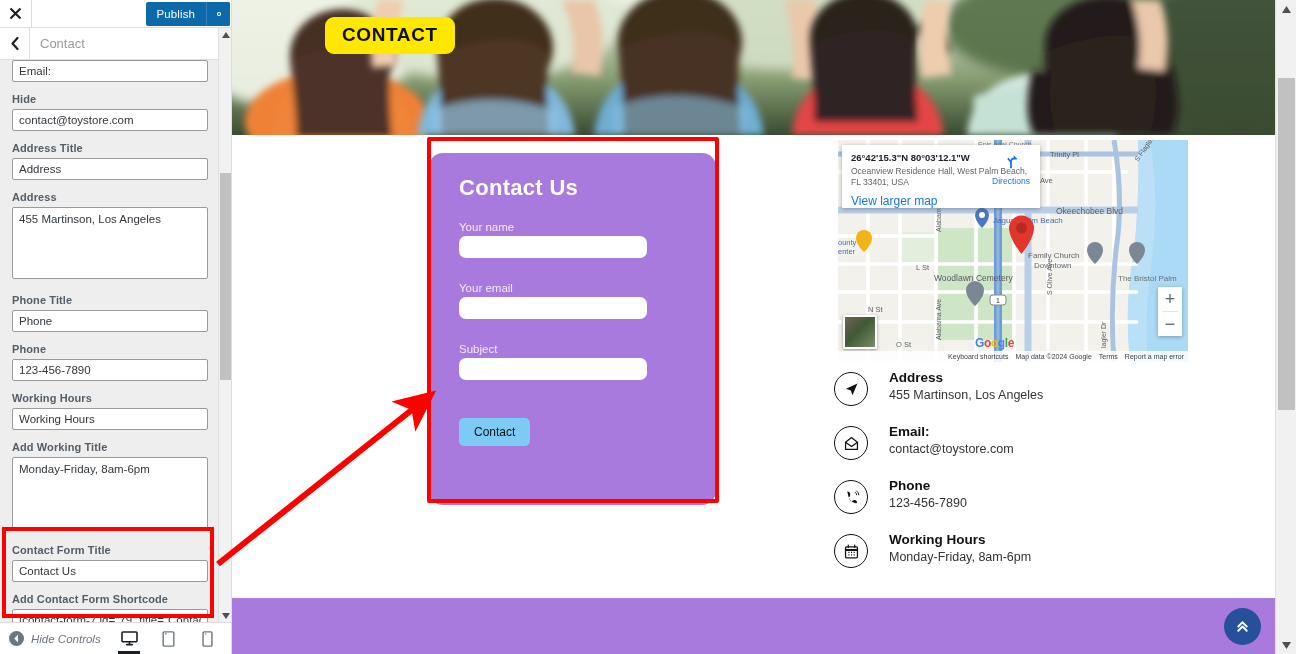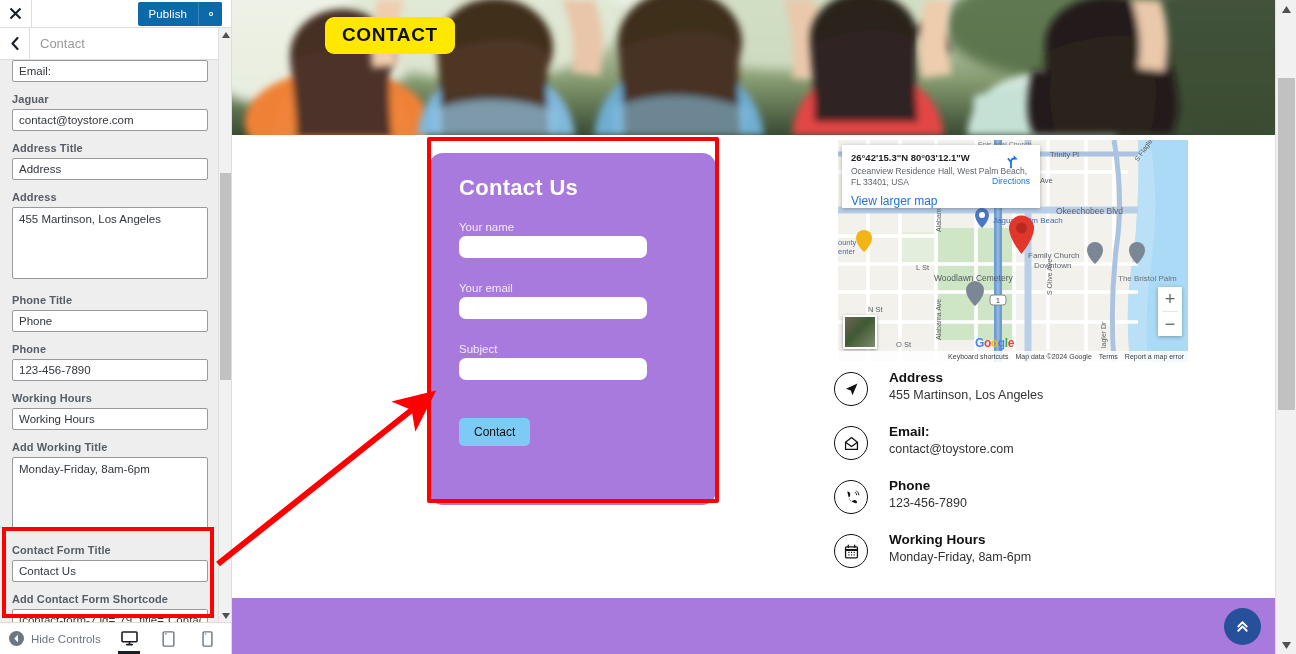--- a/index.html
+++ b/index.html
@@ -26,21 +26,21 @@
     background: #fff; border-bottom: 1px solid #ddd;
     display: flex; align-items: center;
   }
   .sb-close {
     width: 32px; height: 27px; display: flex; align-items: center; justify-content: center;
     border-right: 1px solid #ddd; cursor: pointer; background: #fff;
   }
   .sb-close svg { display: block; }
   .sb-spacer { flex: 1; }
   .sb-publish {
-    display: flex; align-items: center; height: 24px; margin-right: 10px;
+    display: flex; align-items: center; height: 24px; margin-right: 2px;
     background: #0c6aaa; border-radius: 2px; overflow: hidden; cursor: pointer;
   }
   .sb-publish-label {
     color: #fff; font-size: 11.5px; padding: 0 11px; line-height: 24px;
     letter-spacing: .1px;
   }
   .sb-gear {
     width: 24px; height: 24px; background: #0c6aaa;
     display: flex; align-items: center; justify-content: center;
     border-left: 1px solid rgba(255,255,255,.18);
@@ -102,21 +102,21 @@
     background: #fff; border-top: 1px solid #ddd;
     display: flex; align-items: center;
   }
   .hide-controls {
     display: flex; align-items: center; gap: 7px; padding-left: 9px; cursor: pointer;
   }
   .hc-circle {
     width: 15px; height: 15px; border-radius: 50%; background: #6c7781;
     display: flex; align-items: center; justify-content: center;
   }
-  .hc-label { font-size: 11.5px; color: #6c7781; }
+  .hc-label { font-size: 11.5px; color: #6c7781; font-style: italic; }
   .dev-btns { margin-left: auto; display: flex; align-items: center; gap: 13px; padding-right: 12px; }
   .dev-btn { width: 26px; height: 31px; display:flex; align-items:center; justify-content:center;
              position: relative; cursor: pointer; }
   .dev-btn.active::after {
     content: ""; position: absolute; bottom: 0px; left: 2px; right: 2px; height: 3px; background: #191e23;
   }
 
   
   .preview {
     position: absolute; left: 232px; top: 0; right: 21px; height: 654px;
@@ -291,21 +291,21 @@
       <div class="sb-sect-title">Contact</div>
     </div>
 
     <div class="sb-body">
 
       <div class="fld" style="margin-top:0">
         <input class="fld-input" value="Email:" style="">
       </div>
 
       <div class="fld">
-        <label class="fld-label">Jaguar</label>
+        <label class="fld-label">Hide</label>
         <input class="fld-input" value="contact@toystore.com" style="">
       </div>
 
       <div class="fld">
         <label class="fld-label">Address Title</label>
         <input class="fld-input" value="Address" style="">
       </div>
 
       <div class="fld">
         <label class="fld-label">Address</label>

